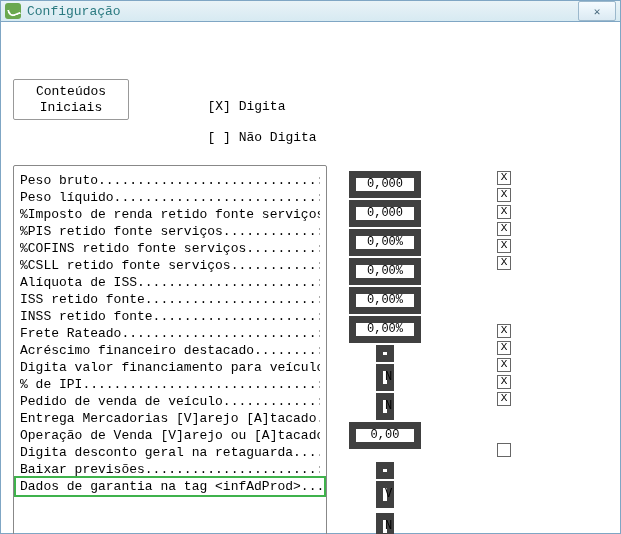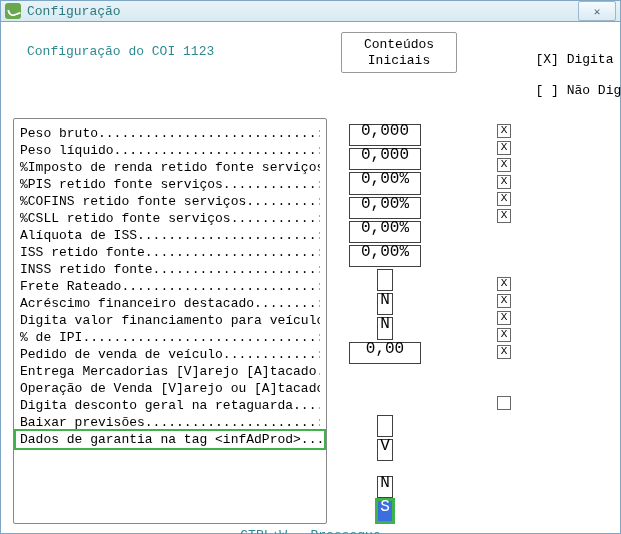--- a/index.html
+++ b/index.html
@@ -11,20 +11,21 @@
   }
   .window {
     width: 621px;
     height: 534px;
     box-sizing: border-box;
     border: 1px solid #7fa6c4;
     background: #fff;
     position: relative;
     display: flex;
     flex-direction: column;
+    gap: 47px;
   }
   .titlebar {
     height: 26px;
     background: linear-gradient(#e9f3f7, #d7eaf2);
     border-bottom: 1px solid #7fa6c4;
     display: flex;
     align-items: center;
     padding: 0 4px;
   }
   .titlebar .app-icon {
@@ -137,23 +138,23 @@
   }
   .col3 {
     width: 120px;
     display: flex;
     flex-direction: column;
     align-items: flex-start;
     padding-left: 38px;
   }
   .val-box {
     height: 30px;
-    border: 1px solid #404040;
-    box-sizing: border-box;
-    font-size: 16px;
+    border: 7px solid #404040;
+    box-sizing: border-box;
+    font-size: 12px;
     text-align: right;
     padding: 0 4px;
     background: #fff;
     display: block;
     line-height: 13px;
     margin-bottom: 2px;
   }
   .val-wide { width: 72px; text-align: center;}
   .val-narrow { width: 16px; padding: 0 2px; text-align: center;}
   .val-narrow.active {
@@ -193,21 +194,20 @@
     <span class="app-icon"></span>
     <span class="title">Configuração</span>
     <span class="close-btn">
       <span>✕</span>
     </span>
   </div>
 
   <div class="client">
 
     <div class="head-row">
-      <div class="page-title">Configuração do COI 1123</div>
       <div class="col-head conteudos">
         <span>Conteúdos</span><br>
         <span>Iniciais</span>
       </div>
       <div class="col-head legend">
         <span>[X] Digita</span><br>
         <span>[ ] Não Digita</span>
       </div>
     </div>
 

